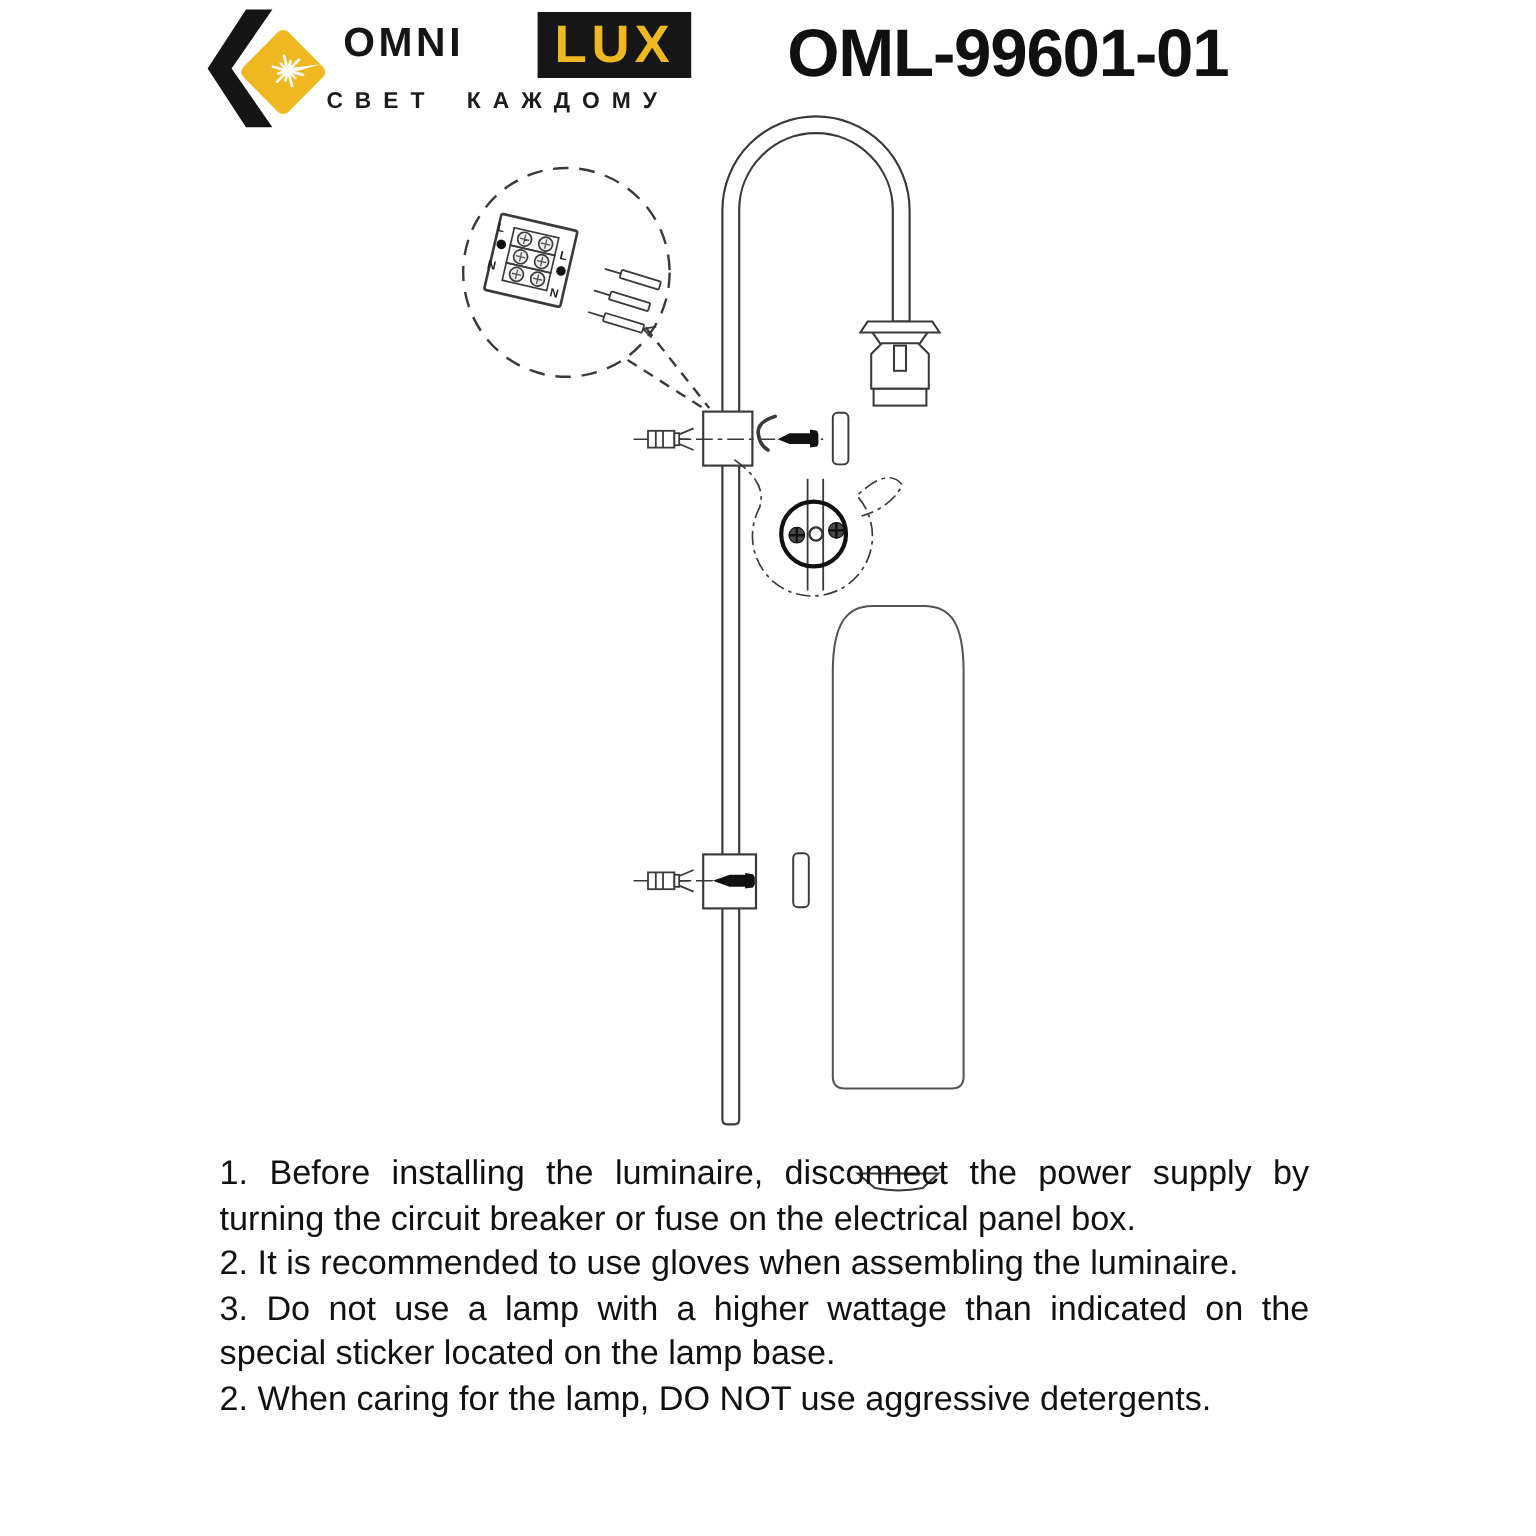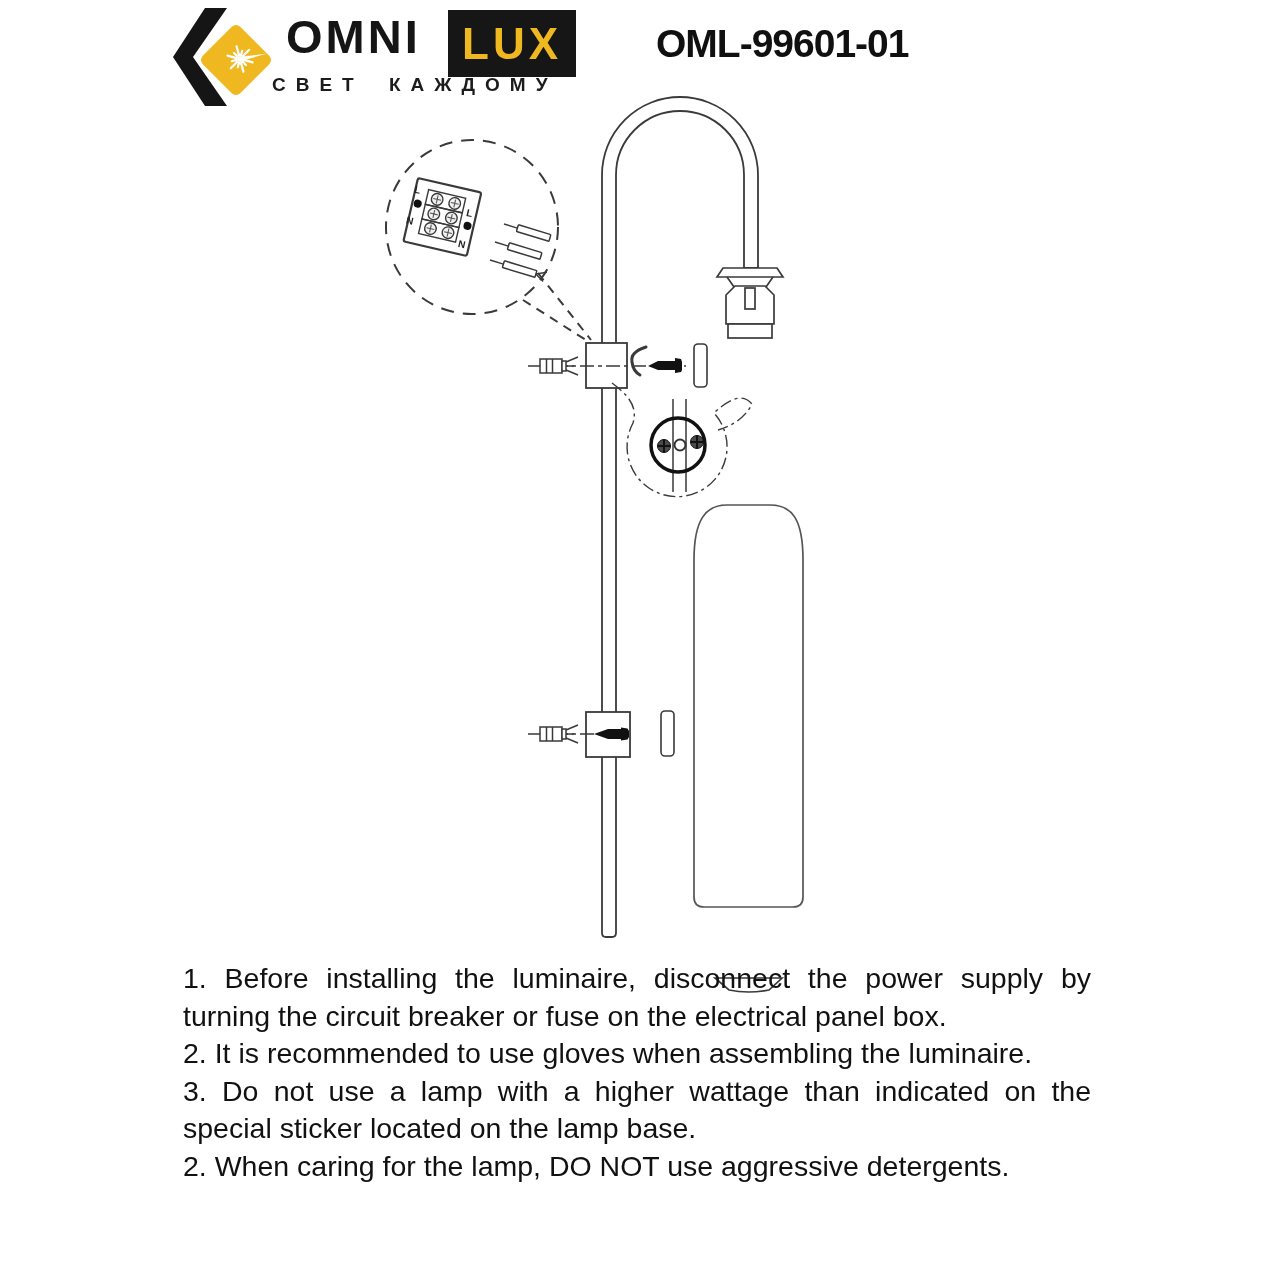--- a/index.html
+++ b/index.html
@@ -1,27 +1,27 @@
 <!DOCTYPE html>
 <html><head>
 <meta charset="utf-8">
 <style>
   html,body{margin:0;padding:0;background:#ffffff;}
   .page{position:relative;width:1280px;height:1280px;background:#ffffff;overflow:hidden;
         font-family:"Liberation Sans",sans-serif;color:#141414;}
   
   .logo-mark{position:absolute;left:170px;top:3px;}
-  .brand-name{position:absolute;left:286px;top:13px;font-size:47px;font-weight:bold;
+  .brand-name{position:absolute;left:286px;top:13px;font-size:34px;font-weight:bold;
               letter-spacing:3px;color:#151515;line-height:47px;}
-  .lux-box{position:absolute;left:448px;top:10px;width:128px;height:67px;background:#161616;
+  .lux-box{position:absolute;left:448px;top:10px;width:128px;height:55px;background:#161616;
            display:flex;align-items:center;justify-content:center;}
   .lux-box span{font-size:44px;font-weight:bold;letter-spacing:4px;line-height:44px;}
   .tagline{position:absolute;left:272px;top:74px;font-size:19px;font-weight:600;
            letter-spacing:10px;word-spacing:10px;color:#1c1c1c;white-space:nowrap;}
-  .model{position:absolute;left:656px;top:16px;font-size:39px;line-height:56px;
+  .model{position:absolute;left:656px;top:16px;font-size:56px;line-height:56px;
          font-weight:bold;letter-spacing:-1px;color:#101010;white-space:nowrap;}
   
   .diagram{position:absolute;left:0;top:0;}
   
   .instructions{position:absolute;left:183px;top:960px;width:908px;font-size:28.5px;
                 line-height:37.5px;color:#111;}
   .instructions p{margin:0;text-align:justify;text-align-last:left;}
 </style>
 </head>
 <body>

